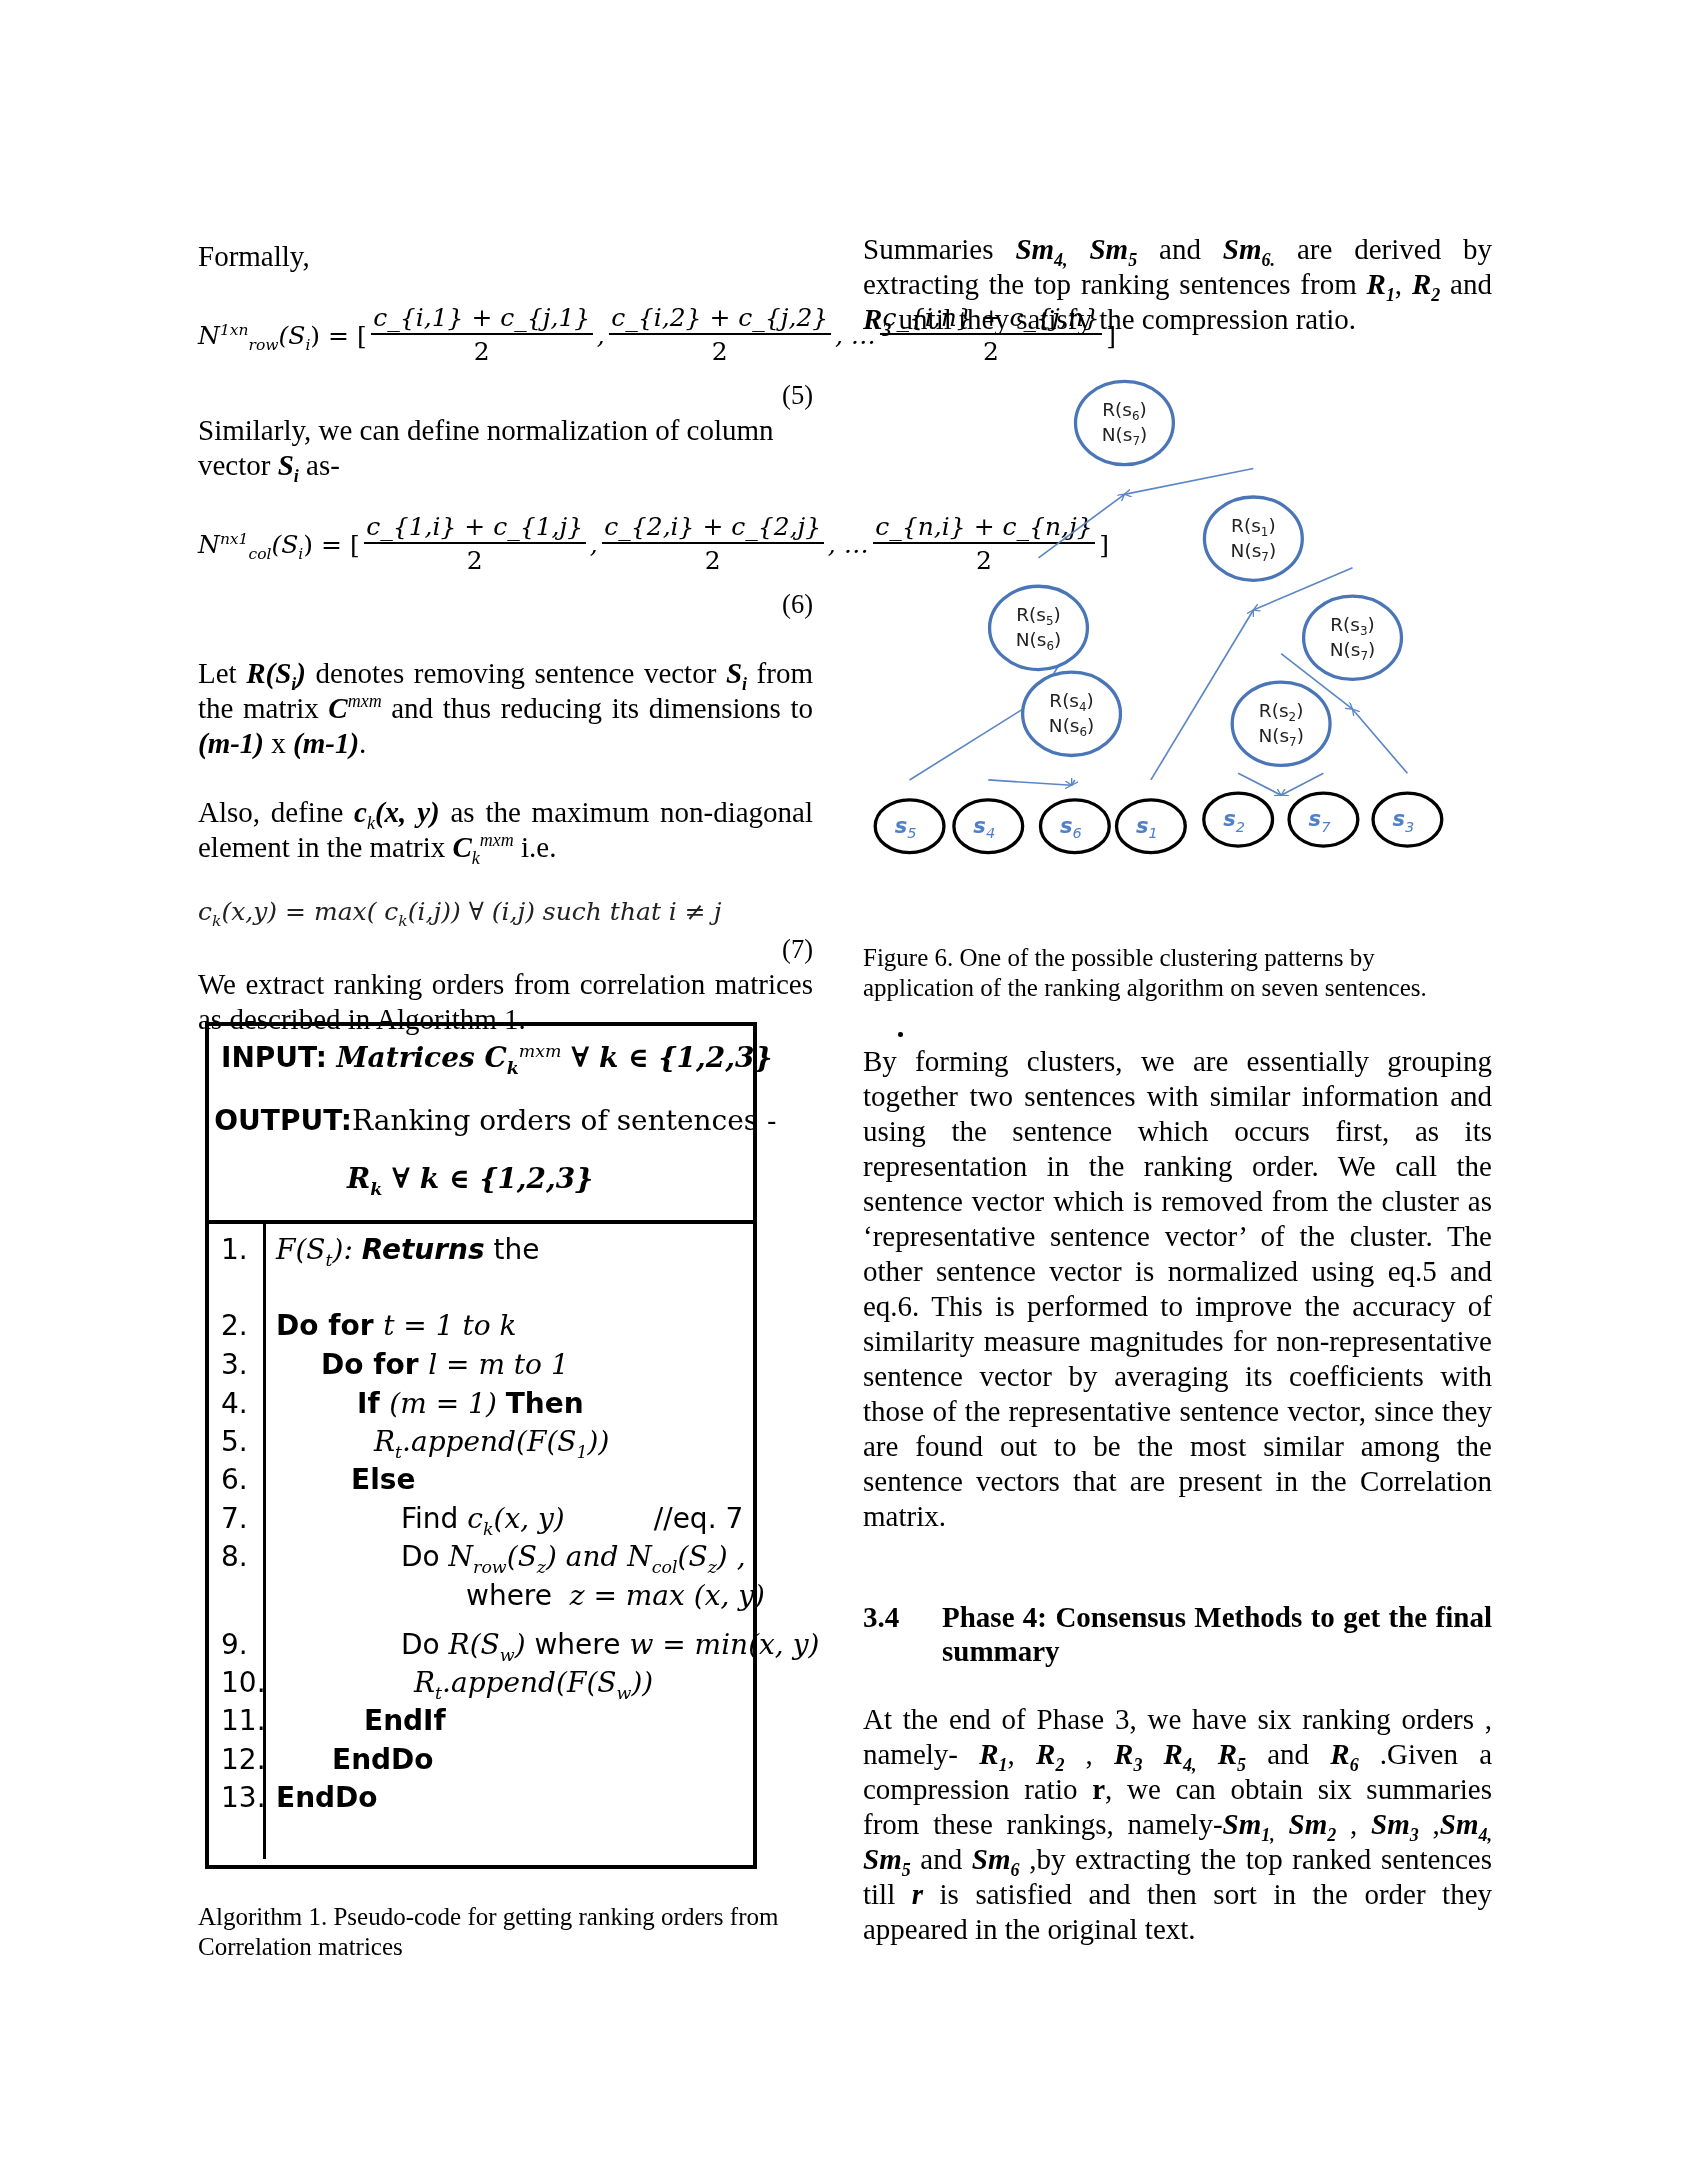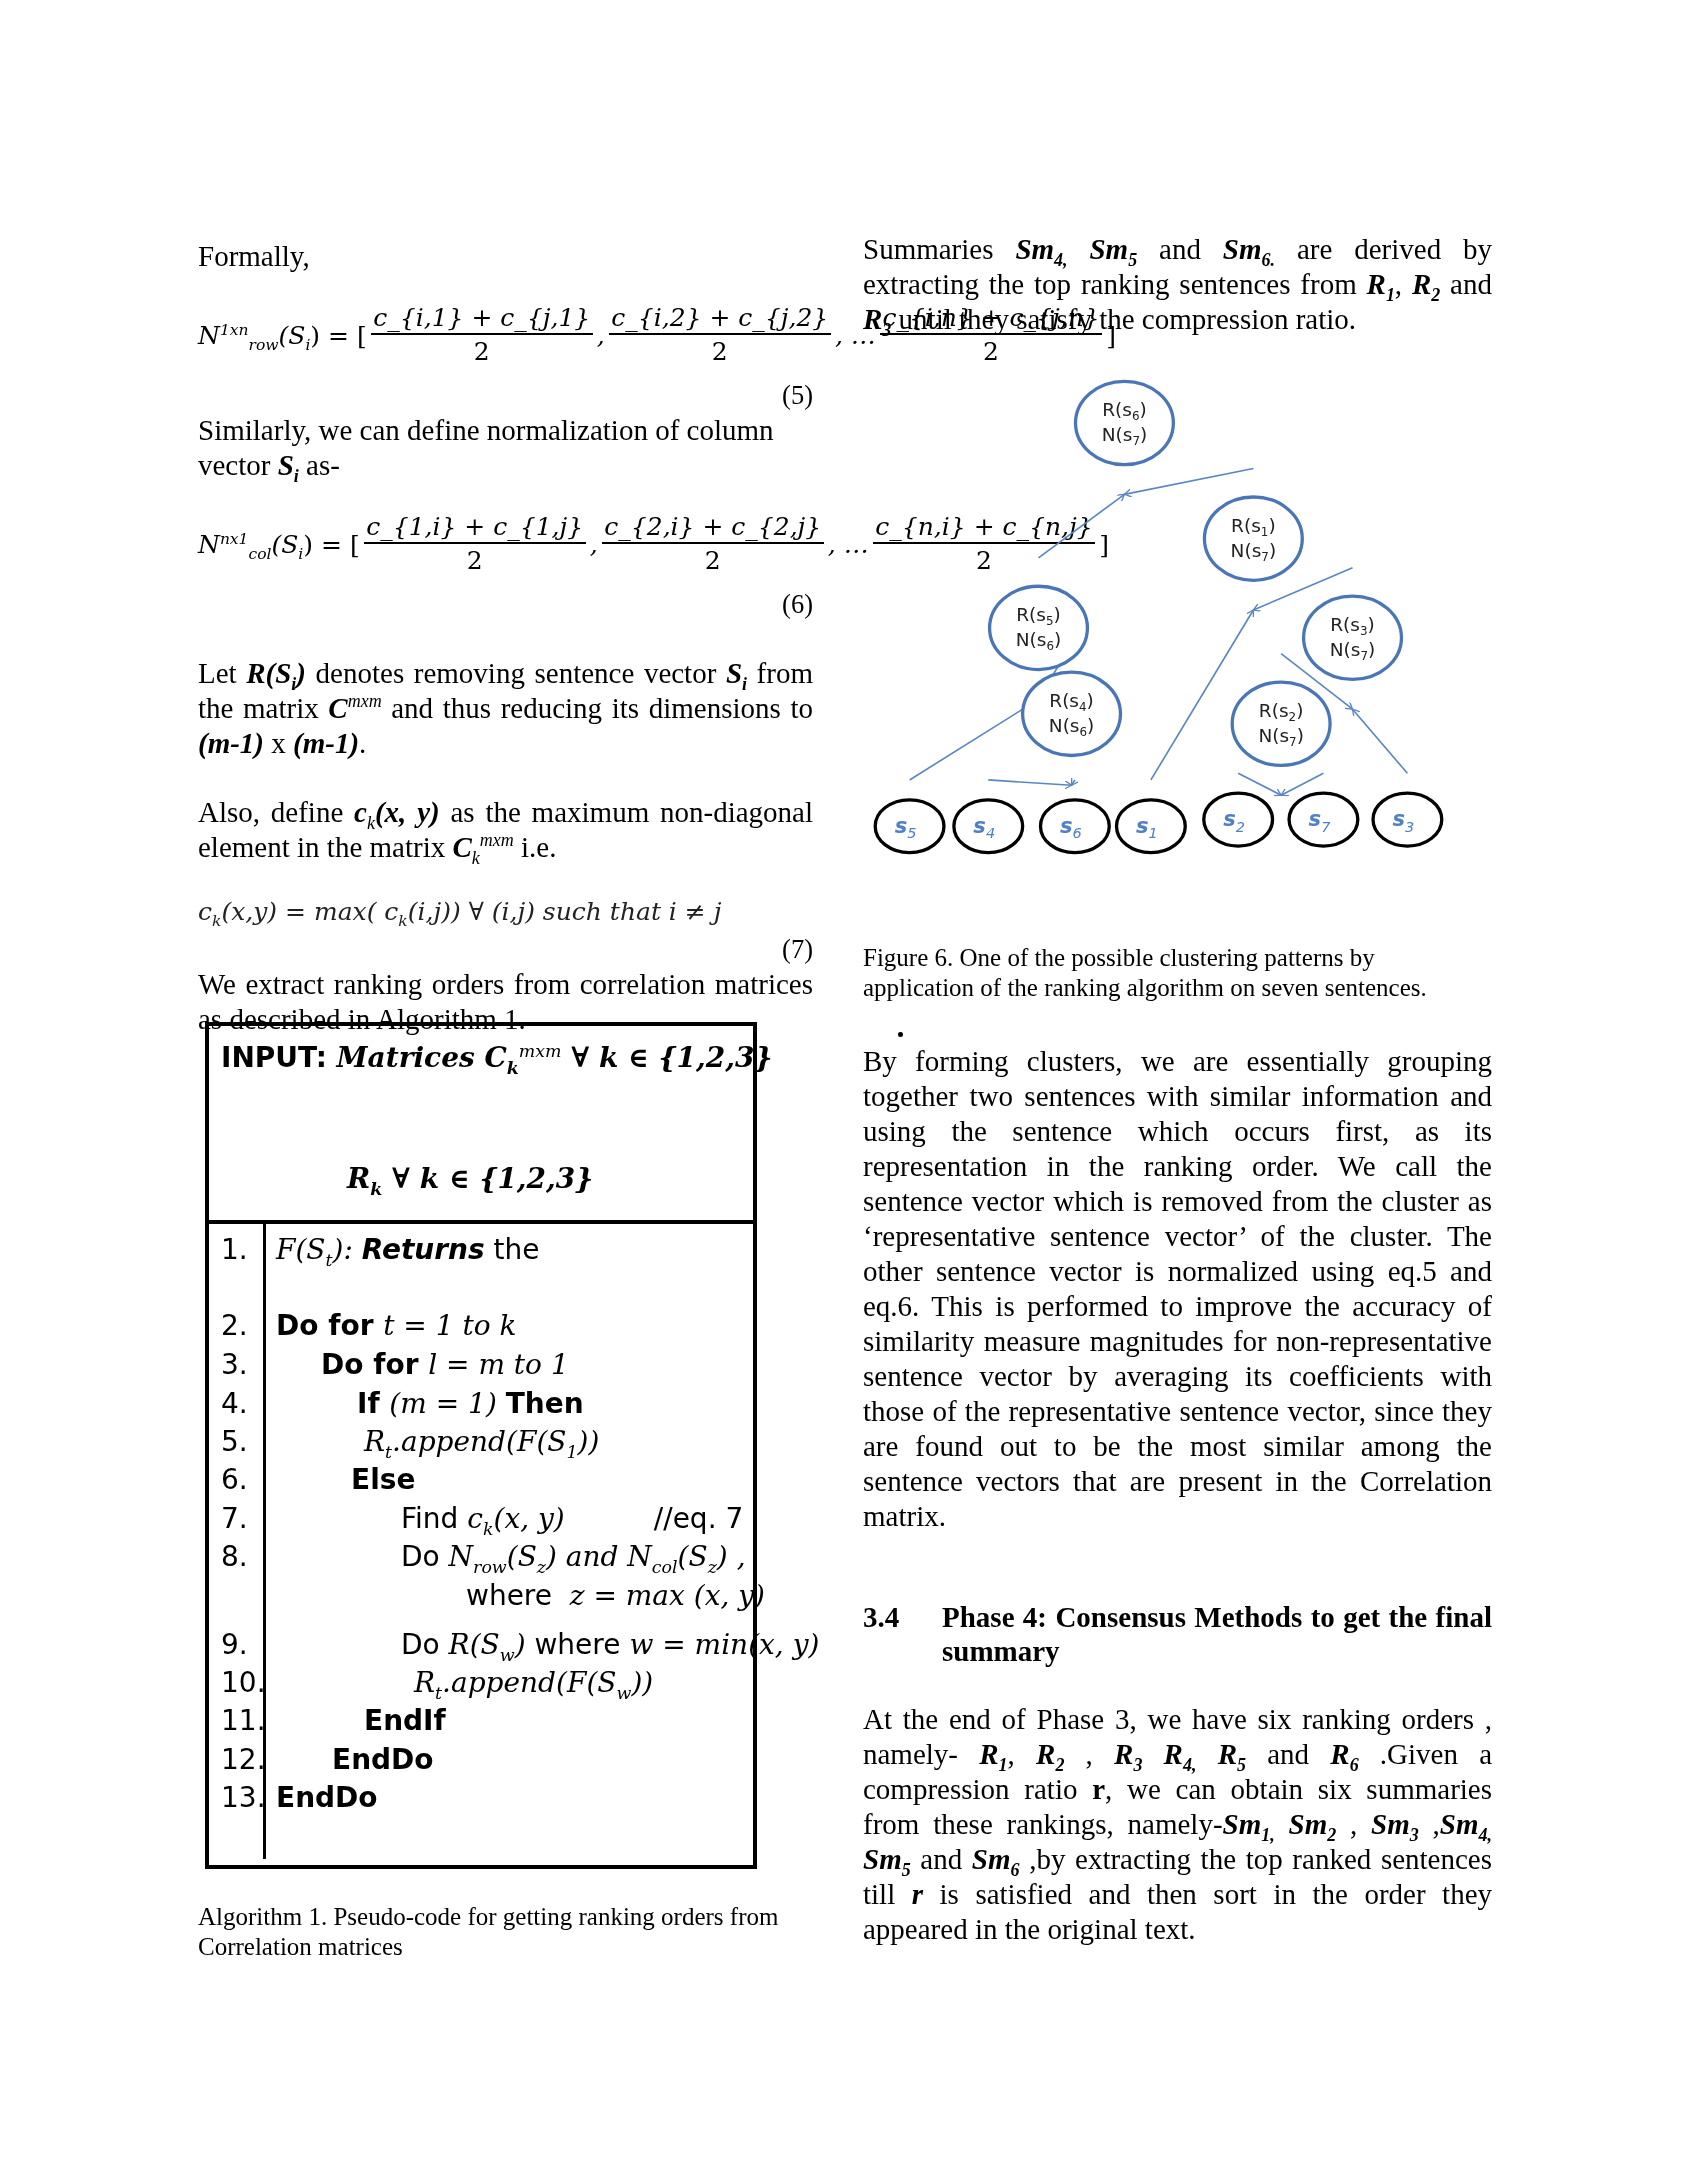--- a/index.html
+++ b/index.html
@@ -117,20 +117,23 @@
   <p class="eqnum">(7)</p>
 
   <p class="just">We extract ranking orders from correlation matrices as described in Algorithm 1.</p>
 </div>
 
 <div class="algo">
   <div class="algo-head">
     <div class="line" style="left:12px; top:14.6px;">
       <span class="kw">INPUT:</span><span class="mi" style="font-weight:bold"> Matrices  C</span><sub class="mi" style="font-weight:bold">k</sub><sup class="mi">mxm</sup><span class="mi" style="font-weight:bold"> ∀ k ∈ {1,2,3}</span>
     </div>
+    <div class="line" style="left:5.3px; top:78px;">
+      <span class="kw">OUTPUT:</span><span style="font-family:'DejaVu Serif',serif">Ranking orders of sentences -</span>
+    </div>
     <div class="line" style="left:138px; top:136px;">
       <span class="mi" style="font-weight:bold">R</span><sub class="mi" style="font-weight:bold">k</sub><span class="mi" style="font-weight:bold"> ∀ k ∈ {1,2,3}</span>
     </div>
   </div>
   <div class="algo-body" id="algo-body">
     <div class="algo-divider"></div>
   <div class="algo-line" style="top: 9.3px;">
         <span class="num">1.</span>
         <span class="code" style="left: 67px;"><span class="mi" style="white-space: pre;">F(S</span><sub class="mi" style="white-space: pre;">t</sub><span class="mi" style="white-space: pre;">): </span><span class="kw it" style="font-style: italic; white-space: pre;">Returns</span><span class="" style="white-space: pre;"> the</span></span>
       </div>
@@ -141,21 +144,21 @@
       <div class="algo-line" style="top: 124px;">
         <span class="num">3.</span>
         <span class="code" style="left: 112px;"><span class="kw" style="white-space: pre;">Do for </span><span class="mi" style="white-space: pre;">l = m to 1</span></span>
       </div>
       <div class="algo-line" style="top: 163px;">
         <span class="num">4.</span>
         <span class="code" style="left: 148px;"><span class="kw" style="white-space: pre;">If </span><span class="mi" style="white-space: pre;">(m = 1) </span><span class="kw" style="white-space: pre;">Then</span></span>
       </div>
       <div class="algo-line" style="top: 201px;">
         <span class="num">5.</span>
-        <span class="code" style="left: 155px;"><span class="mi" style="white-space: pre;">R</span><sub class="mi" style="white-space: pre;">t</sub><span class="mi" style="white-space: pre;">.append(F(S</span><sub class="mi" style="white-space: pre;">1</sub><span class="mi" style="white-space: pre;">))</span></span>
+        <span class="code" style="left: 165px;"><span class="mi" style="white-space: pre;">R</span><sub class="mi" style="white-space: pre;">t</sub><span class="mi" style="white-space: pre;">.append(F(S</span><sub class="mi" style="white-space: pre;">1</sub><span class="mi" style="white-space: pre;">))</span></span>
       </div>
       <div class="algo-line" style="top: 239px;">
         <span class="num">6.</span>
         <span class="code" style="left: 142px;"><span class="kw" style="white-space: pre;">Else</span></span>
       </div>
       <div class="algo-line" style="top: 278px;">
         <span class="num">7.</span>
         <span class="code" style="left: 192px;"><span class="" style="white-space: pre;">Find </span><span class="mi" style="white-space: pre;">c</span><sub class="mi" style="white-space: pre;">k</sub><span class="mi" style="white-space: pre;">(x, y)</span><span class="" style="white-space: pre;">          //eq. 7</span></span>
       </div>
       <div class="algo-line" style="top: 316px;">

